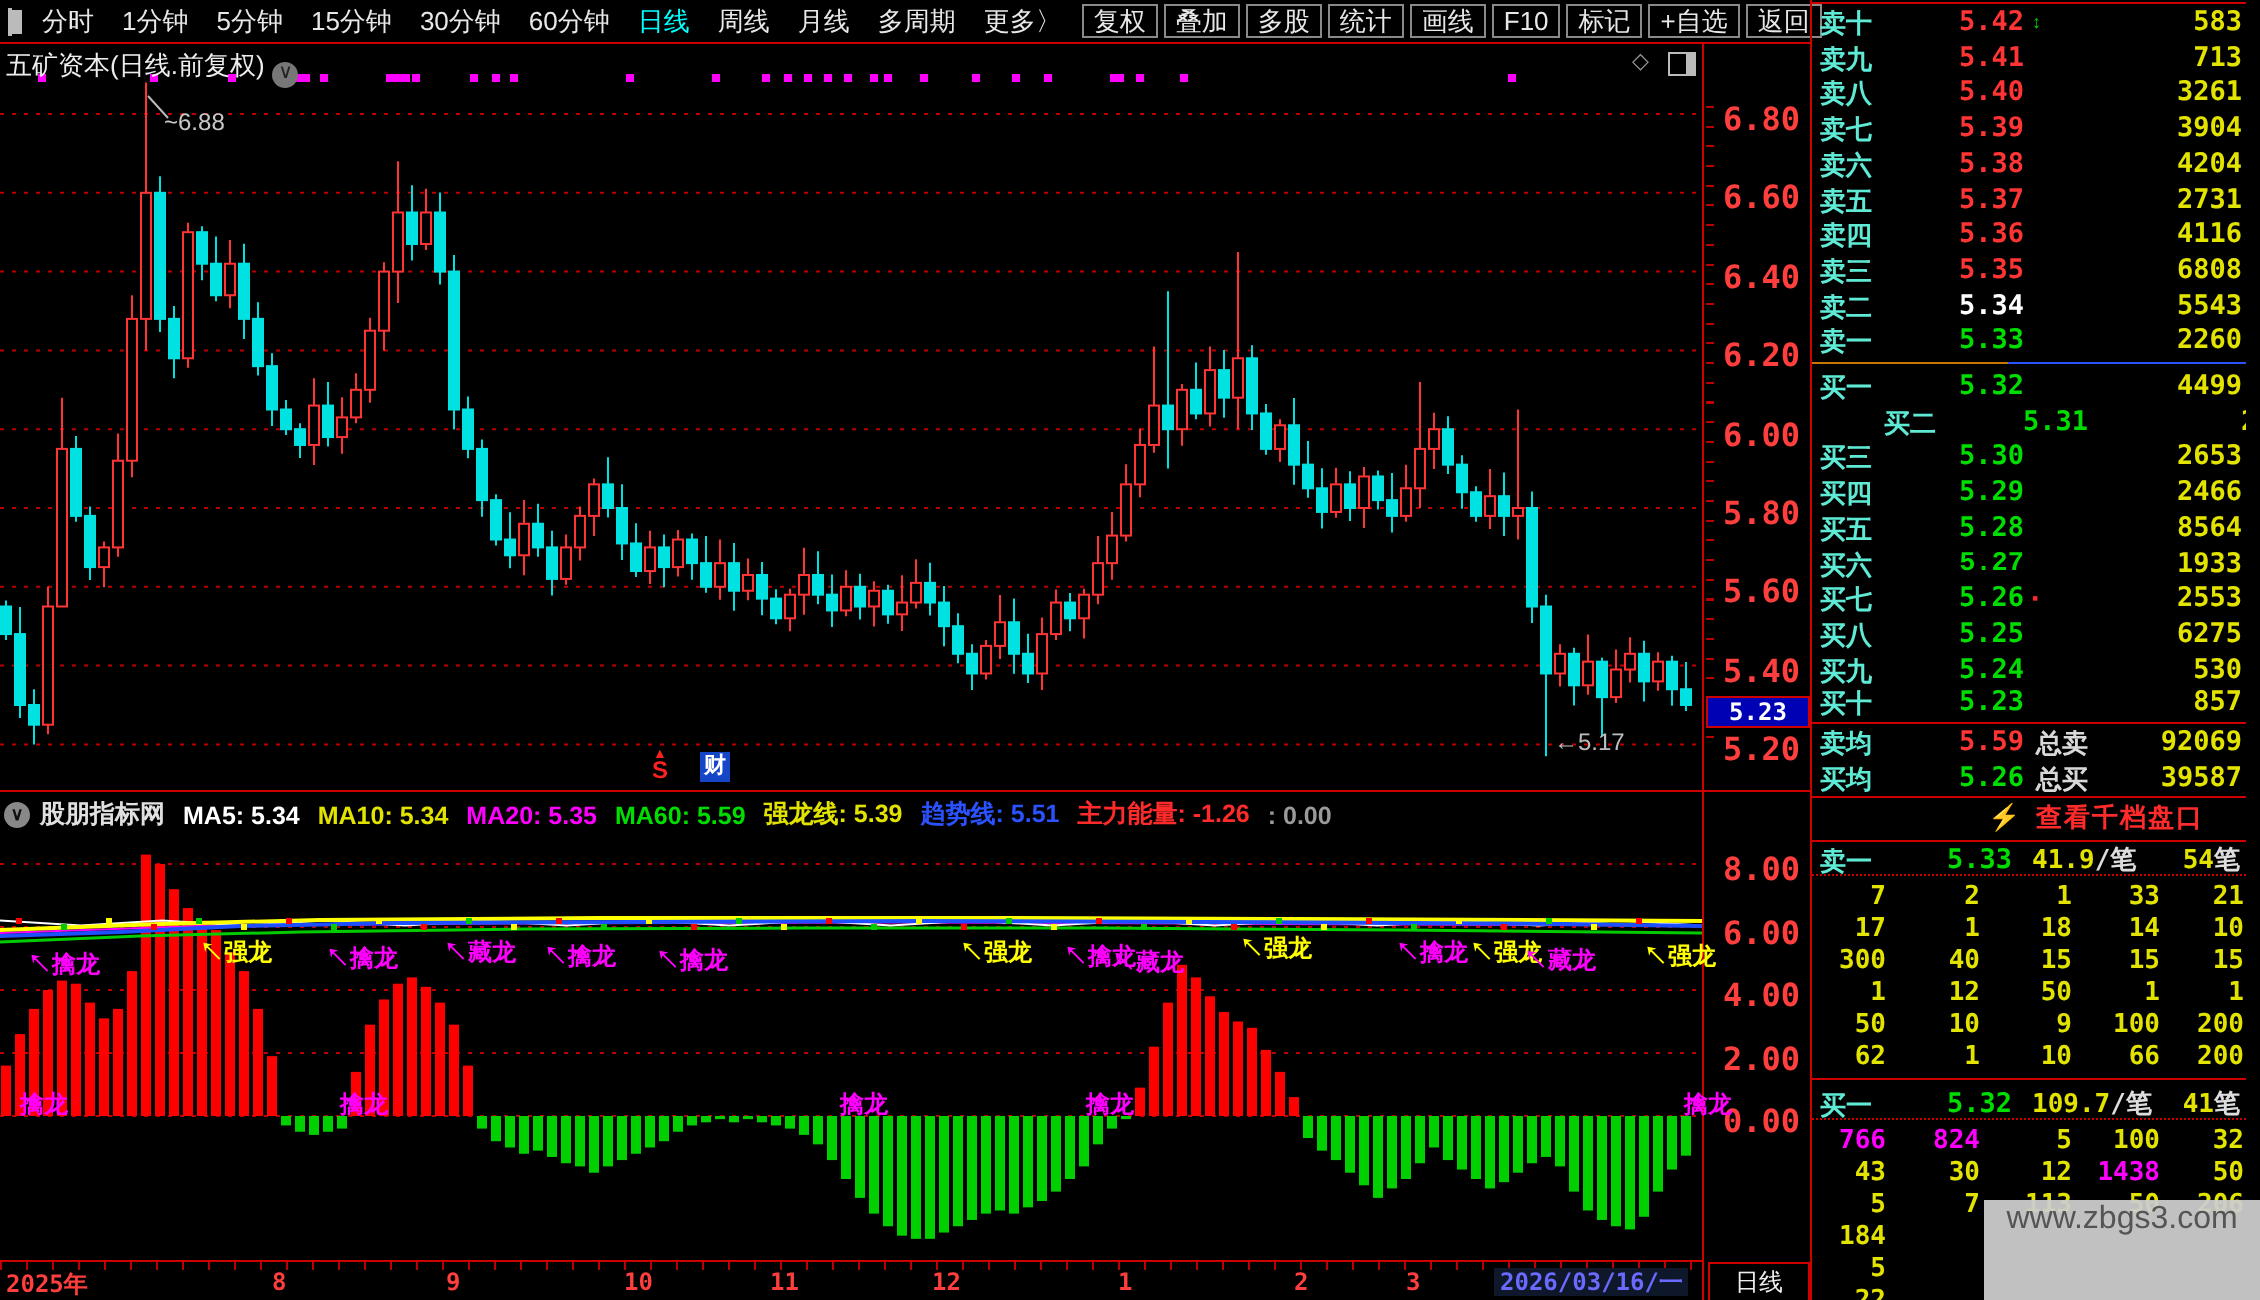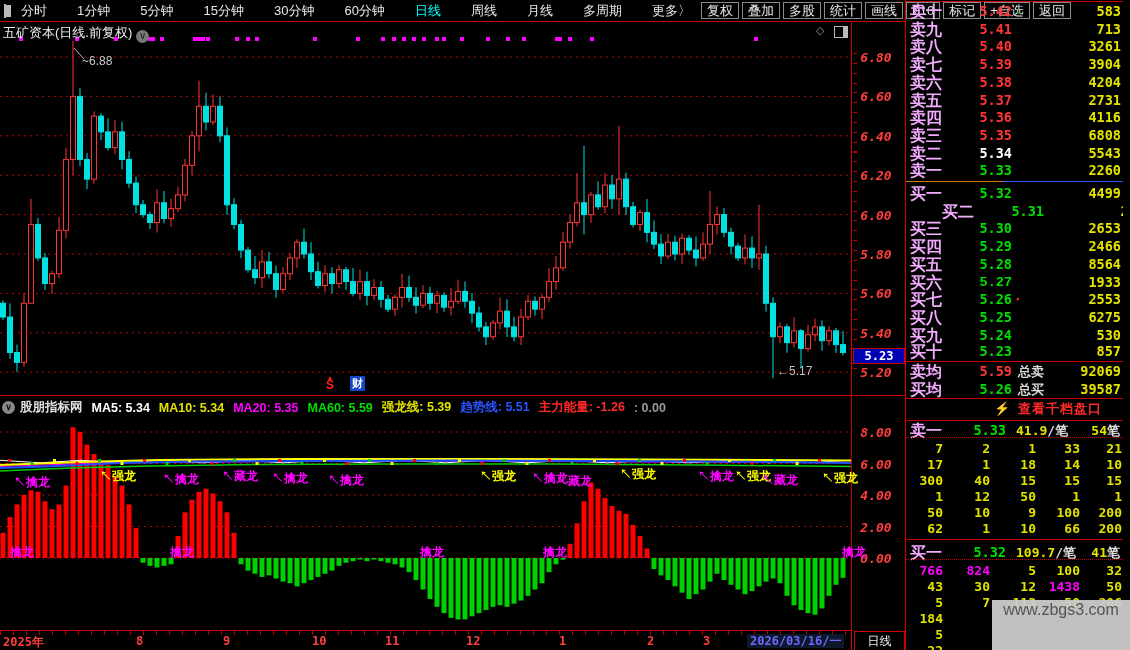--- a/index.html
+++ b/index.html
@@ -25,22 +25,22 @@
   .annot{position:absolute;color:#c8c8c8;font-size:12px;}
   #icon-s{position:absolute;color:#ff2020;font-weight:bold;font-size:12px;line-height:10px;text-align:center;}
   #icon-s .arr{font-size:7px;display:block;line-height:5px;}
   #icon-cai{position:absolute;width:15px;height:15px;background:#1646c8;color:#fff;font-size:11px;
             line-height:15px;text-align:center;font-weight:bold;}
   #diamond-icon{position:absolute;color:#999;font-size:11px;}
   #pane-icon{position:absolute;width:12px;height:10px;border:1px solid #bbb;}
   #pane-icon::after{content:"";position:absolute;right:0;top:0;width:4px;height:10px;background:#bbb;}
   
   #axis-strip{position:absolute;left:851px;top:22px;width:54px;height:628px;border-left:1px solid #cf0000;}
-  .pricelab{position:absolute;left:0;width:48px;text-align:center;color:#ff3e3e;
-            font-family:"DejaVu Sans Mono",monospace;font-weight:bold;font-size:13px;font-style:italic;}
+  .pricelab{position:absolute;left:0;width:48px;text-align:right;color:#ff3e3e;
+            font-family:"DejaVu Sans Mono",monospace;font-weight:bold;font-size:16px;}
   #price-tag{position:absolute;left:1px;top:326px;width:50px;background:#0000b4;border:1px solid #cf0000;
              color:#fff;font-family:"DejaVu Sans Mono",monospace;font-weight:bold;font-size:12px;
              text-align:center;height:14px;line-height:14px;}
   #axis-ticks{position:absolute;left:1px;top:31px;width:4px;height:320px;
       background:repeating-linear-gradient(180deg,#b00 0 1px,transparent 1px 9.85px);}
   #period-box{position:absolute;left:2px;top:609px;width:49px;height:18px;border:1px solid #cf0000;
               color:#eee;text-align:center;line-height:18px;font-size:12px;}
   
   #indicator{position:absolute;left:0;top:398px;width:851px;height:232px;}
   #ind-header{position:absolute;left:2px;top:1px;display:flex;align-items:center;white-space:nowrap;
@@ -54,21 +54,21 @@
   #tick-strip{position:absolute;left:0;top:0;width:851px;height:4px;
       background:repeating-linear-gradient(90deg,#b00 0 1px,transparent 1px 13px);}
   .tlab{position:absolute;top:3px;color:#ff3e3e;font-size:12px;font-weight:bold;
         font-family:"DejaVu Sans Mono",monospace;}
   #date-tag{position:absolute;top:3px;background:#0f172a;color:#6a6aff;font-weight:bold;
             font-family:"DejaVu Sans Mono",monospace;font-size:12px;padding:0 3px;height:14px;line-height:14px;}
   
   #quote{position:absolute;left:905px;top:0;width:217px;height:650px;border-left:1px solid #cf0000;
          border-right:1px solid #cf0000;font-weight:bold;}
   .qrow{position:absolute;left:0;width:217px;height:17px;line-height:17px;}
-  .qlab{position:absolute;left:4px;color:#f0abfc;font-size:16px;}
+  .qlab{position:absolute;left:4px;color:#5eead4;font-size:13px;}
   .qprice{position:absolute;left:40px;width:66px;text-align:right;
           font-family:"DejaVu Sans Mono",monospace;font-size:13.5px;}
   .qvol{position:absolute;right:2px;width:80px;text-align:right;color:#e3e300;
         font-family:"DejaVu Sans Mono",monospace;font-size:13.5px;}
   .qmark{position:absolute;left:110px;font-size:9px;top:0;}
   #book-divider{position:absolute;left:0;top:181px;width:217px;height:1px;}
   #book-divider .o{position:absolute;left:0;top:0;width:98px;height:1px;background:#c87800;}
   #book-divider .b{position:absolute;left:98px;top:0;width:119px;height:1px;background:#2a52ff;}
   .qsum .t2{position:absolute;left:112px;color:#d8d8d8;font-size:13px;}
   .dotline{position:absolute;left:0;width:217px;border-top:1px dotted #c00;}
@@ -86,21 +86,21 @@
   #right-gap{position:absolute;left:1123px;top:0;width:7px;height:650px;background:#000;}
 </style>
 </head>
 <body>
 
 <div id="app">
 
   <div id="menubar">
     <div id="menu-icon"></div>
     <div id="menu-sep"></div>
-    <div id="menu-left" style="display:flex;gap:16px;">
+    <div id="menu-left" style="display:flex;">
         <div class="mitem">分时</div>
         <div class="mitem">1分钟</div>
         <div class="mitem">5分钟</div>
         <div class="mitem">15分钟</div>
         <div class="mitem">30分钟</div>
         <div class="mitem">60分钟</div>
         <div class="mitem active">日线</div>
         <div class="mitem">周线</div>
         <div class="mitem">月线</div>
         <div class="mitem">多周期</div>

